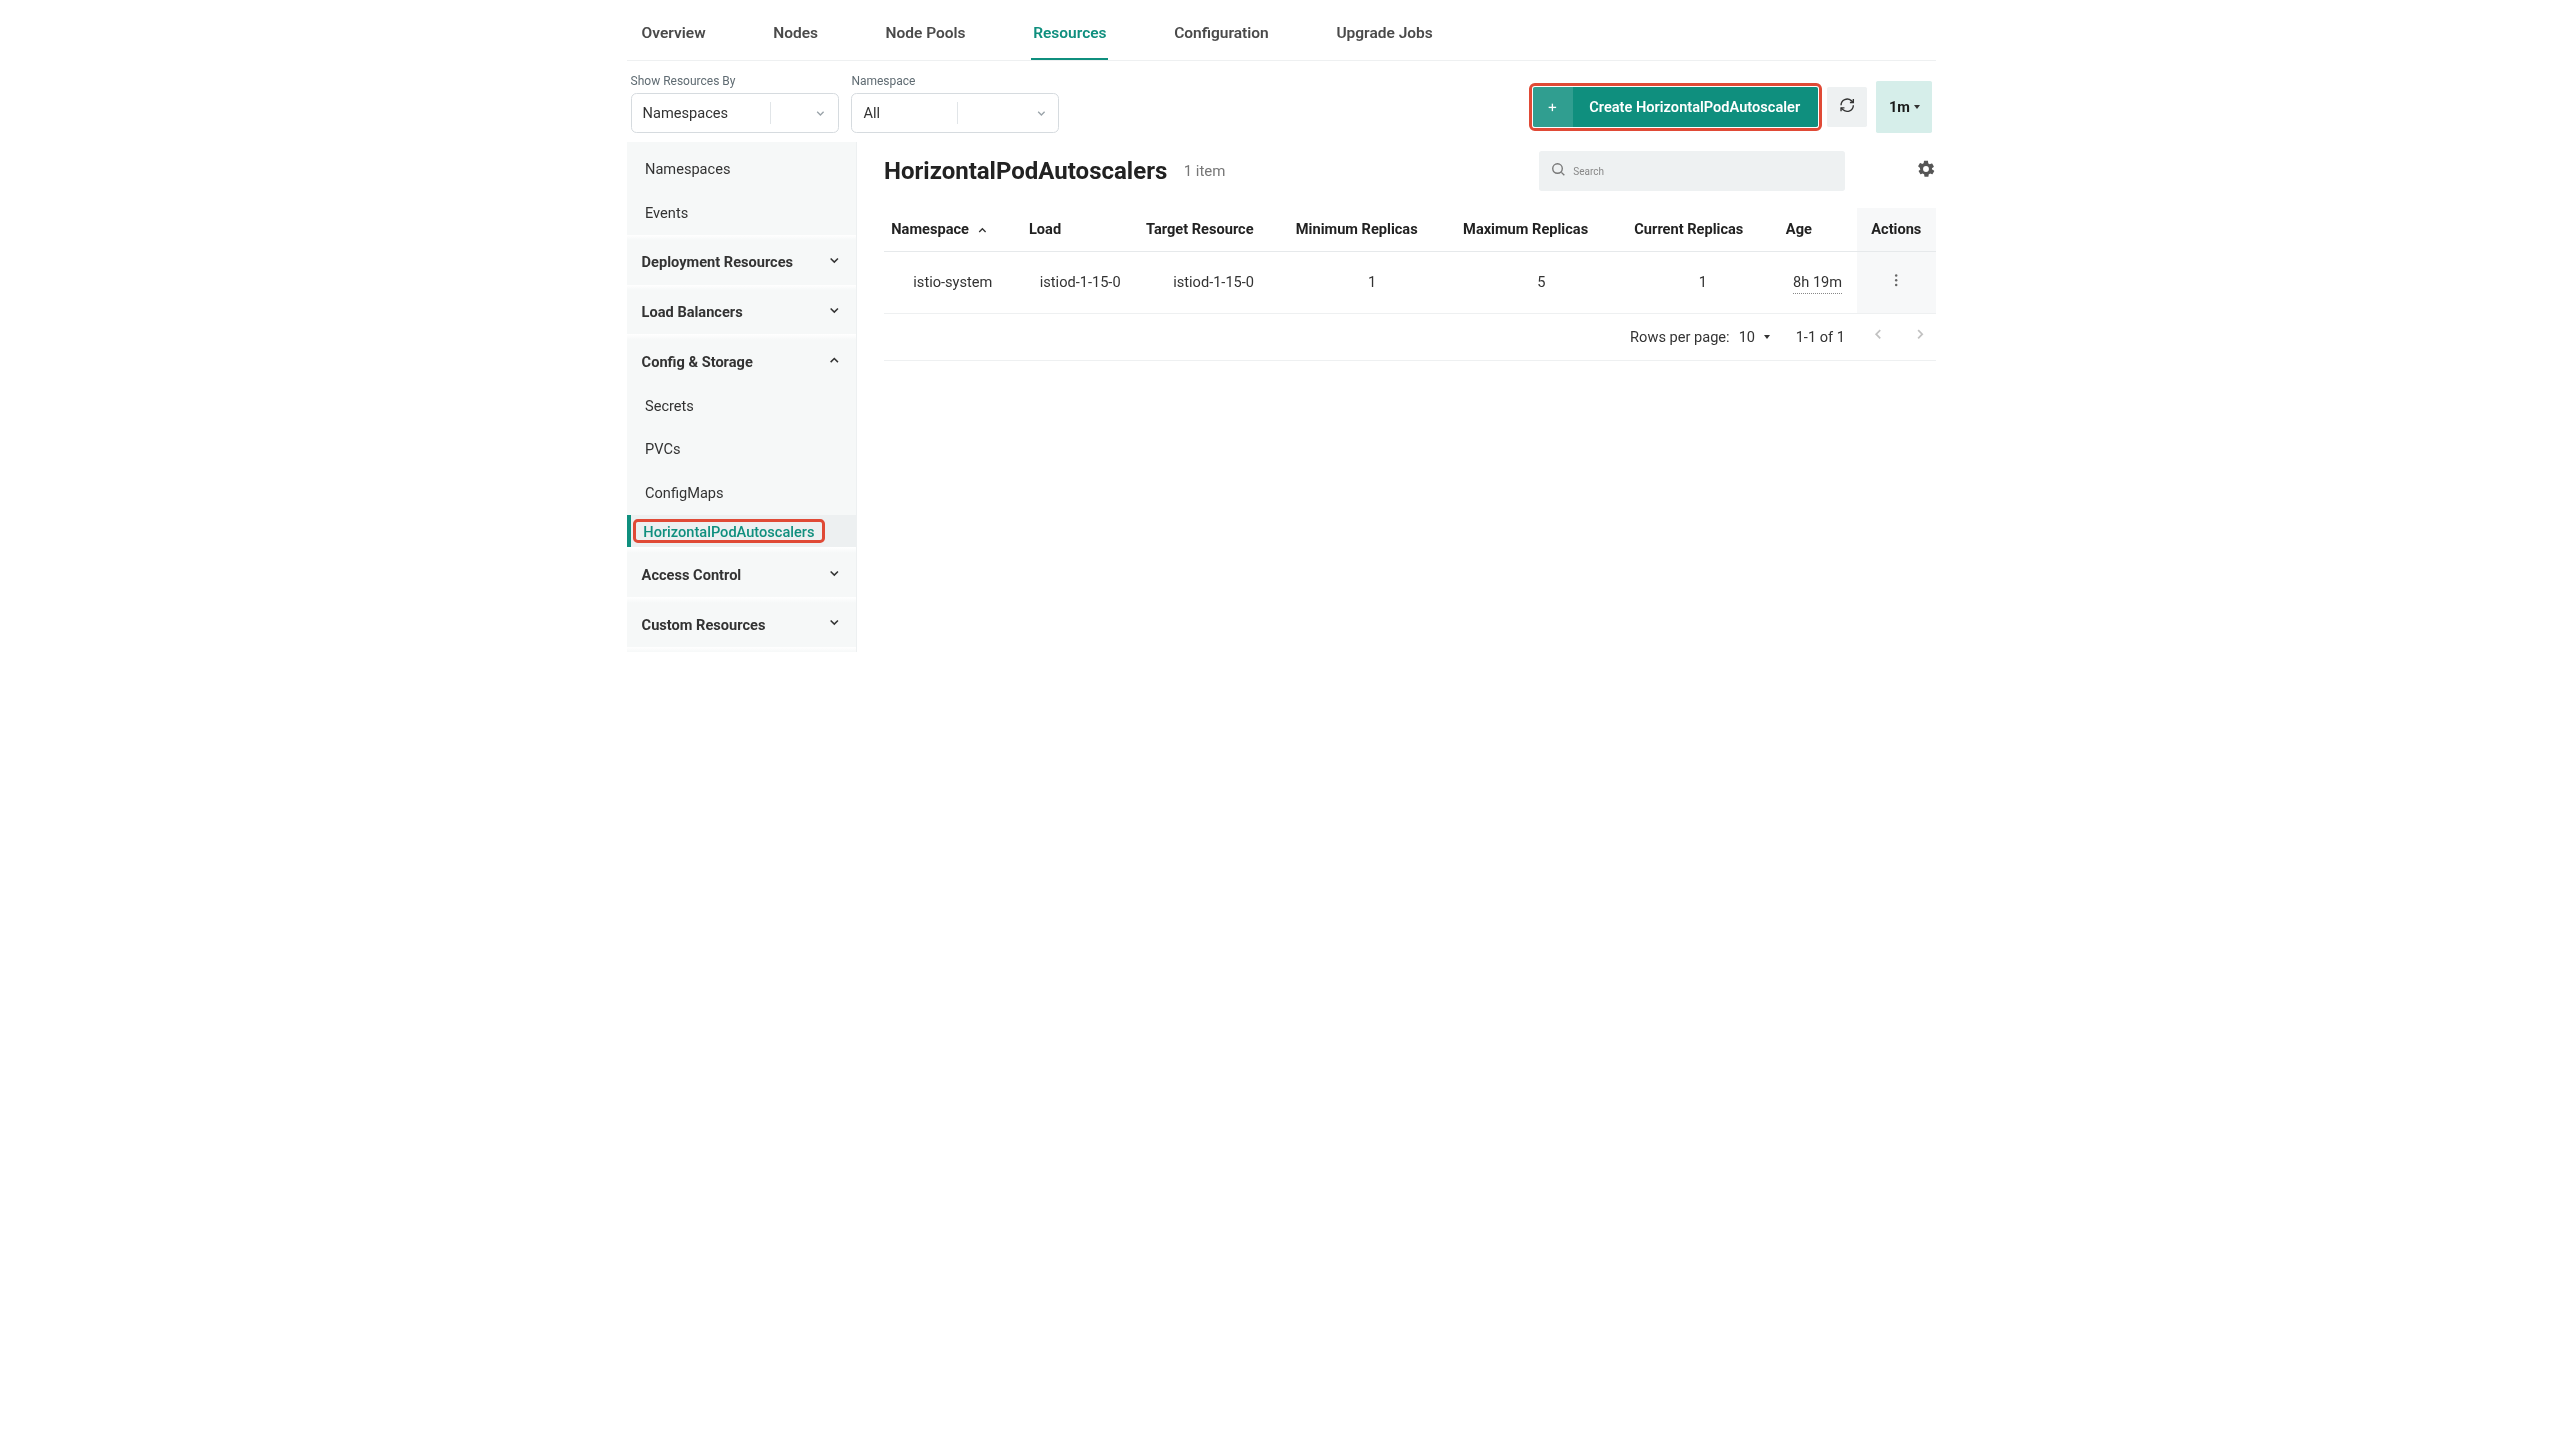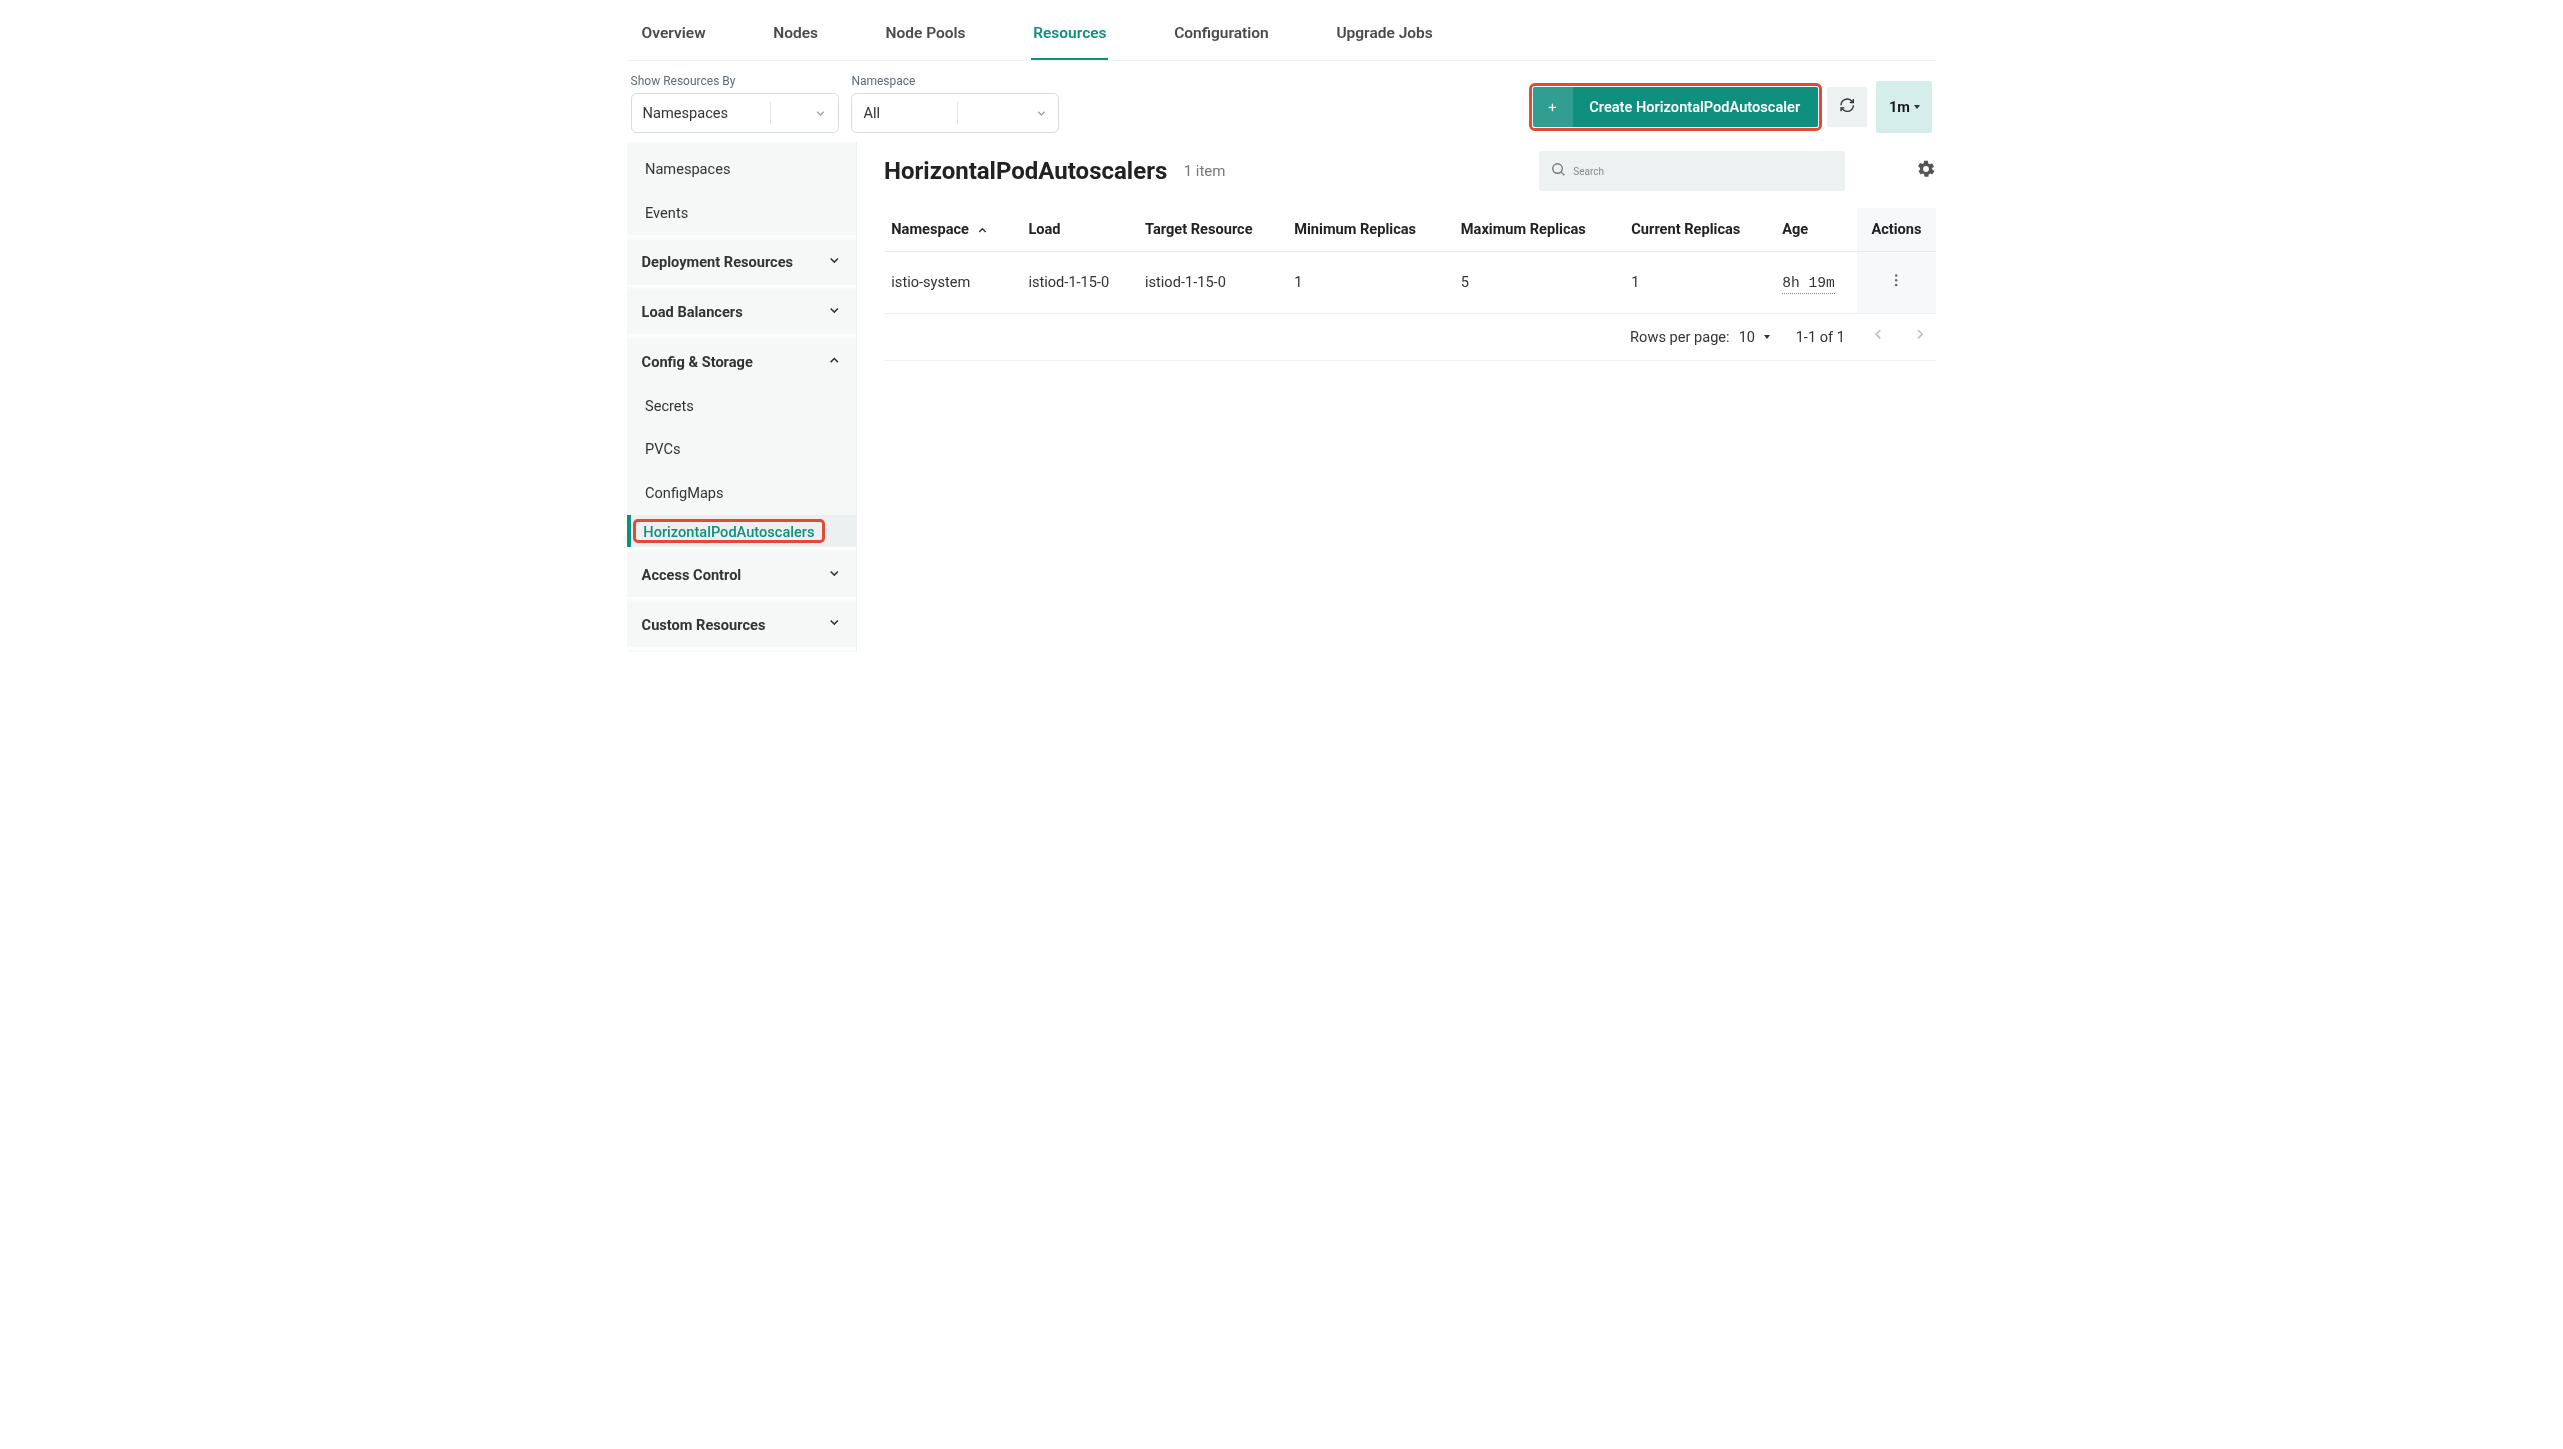--- a/index.html
+++ b/index.html
@@ -265,34 +265,34 @@
   }
   table.resource-table thead th.actions {
     background: #f7f8f9;
     text-align: center;
   }
   table.resource-table tbody td {
     padding: 20px 7.3px;
     border-bottom: 0.9px solid #eef0f1;
     color: #333;
     font-size: 14.6px;
+    text-align: center;
   }
   table.resource-table tbody td.actions {
     background: #f7f8f9;
     text-align: center;
   }
   .sort-arrow {
     display: inline-flex;
     vertical-align: middle;
     margin-left: 3.6px;
   }
   .dotted-underline {
     border-bottom: 0.9px dotted #888;
     padding-bottom: 1.8px;
-    font-family: Liberation Mono, monospace;
   }
   .kebab {
     display: inline-flex;
     cursor: pointer;
   }
 
   
   .pagination {
     display: flex;
     align-items: center;

